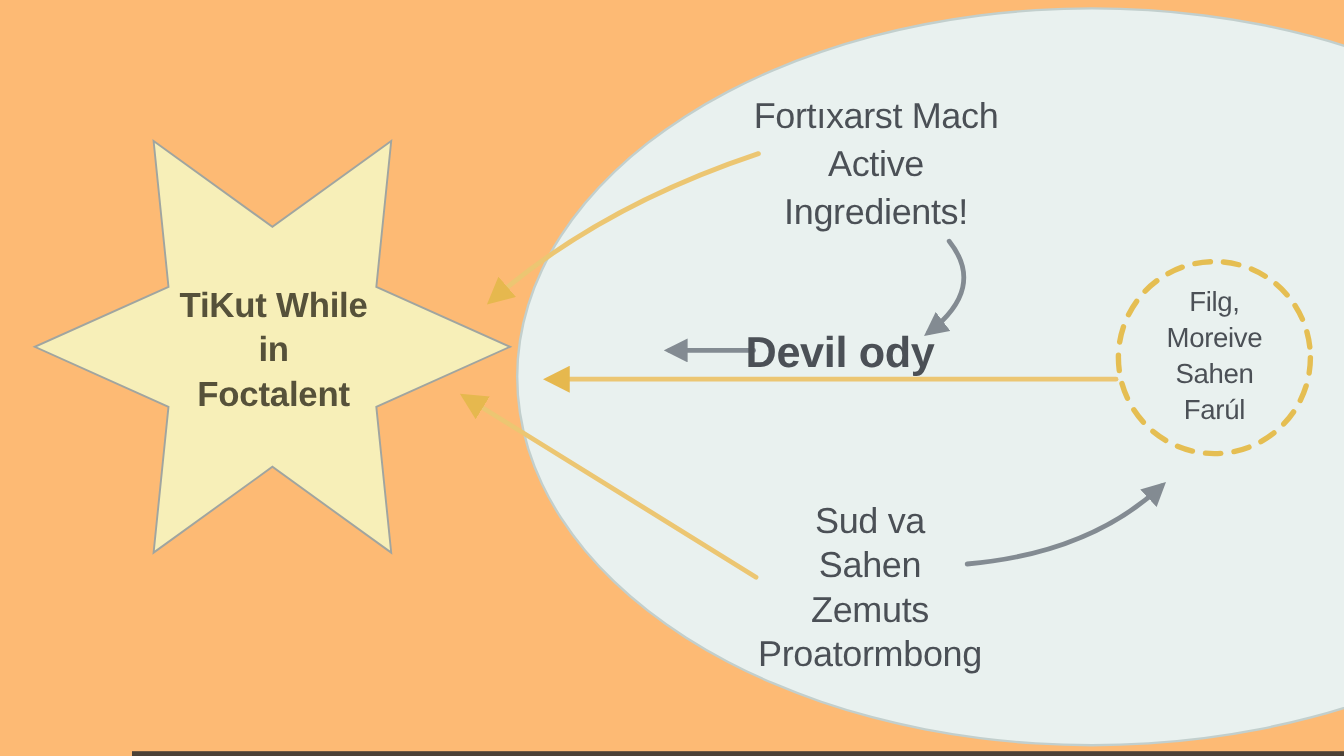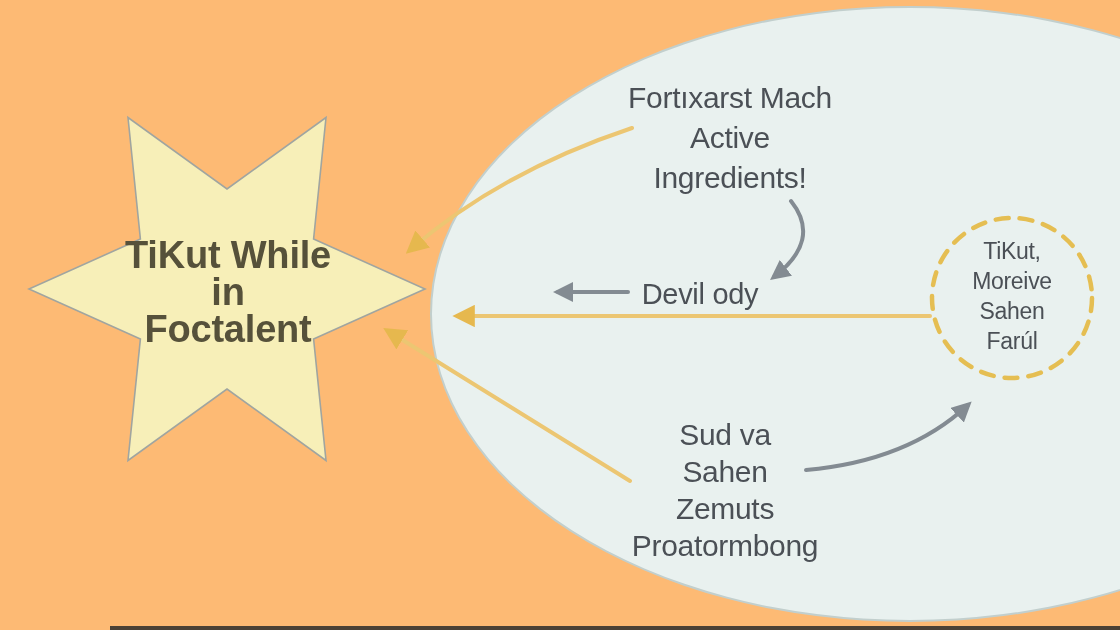--- a/index.html
+++ b/index.html
@@ -22,24 +22,24 @@
     border-radius:50%;
     box-sizing:border-box;
     z-index:1;
   }
   svg.overlay{position:absolute; left:0; top:0; z-index:2;}
   .label{
     position:absolute; z-index:3; text-align:center; white-space:pre-line;
     color:var(--note-text); letter-spacing:-0.3px;
   }
   .note-top   {left:560px; top:78px;  width:340px; font-size:30px; line-height:40px; font-weight:500;}
-  .note-middle{left:600px; top:277px; width:200px; font-size:29px; line-height:34px; font-weight:400;}
+  .note-middle{left:600px; top:277px; width:200px; font-size:36px; line-height:34px; font-weight:700;}
   .note-bottom{left:570px; top:416px; width:310px; font-size:30px; line-height:37px; font-weight:500;}
   .circle-label{left:930px; top:236px; width:164px; font-size:23px; line-height:30px; font-weight:500;}
-  .star-label {left:100px; top:237px; width:256px; font-size:38px; line-height:37px;
+  .star-label {left:100px; top:237px; width:256px; font-size:29px; line-height:37px;
                font-weight:700; color:var(--star-text); letter-spacing:-0.2px;}
   [data-name="star-shape"]{fill:var(--star-fill); stroke:var(--star-stroke); stroke-width:1.6;}
   .y-line{stroke:var(--arrow-yellow); stroke-width:4; fill:none; stroke-linecap:round;}
   .g-line{stroke:var(--arrow-gray);   stroke-width:4; fill:none; stroke-linecap:round;}
   .y-head{fill:var(--arrow-yellow-head);}
   .g-head{fill:var(--arrow-gray);}
   [data-name="dashed-circle"]{
     fill:none; stroke:var(--dashed-circle-stroke); stroke-width:4.5;
     stroke-dasharray:13 11; stroke-linecap:round;
   }
@@ -86,21 +86,21 @@
 Active
 Ingredients!</div>
 
   <div class="label note-middle" data-name="note-middle-label">Devil ody</div>
 
   <div class="label note-bottom" data-name="note-bottom-label">Sud va
 Sahen
 Zemuts
 Proatormbong</div>
 
-  <div class="label circle-label" data-name="dashed-circle-label">TiKut,
+  <div class="label circle-label" data-name="dashed-circle-label">Filg,
 Moreive
 Sahen
 Farúl</div>
 
   <div class="label star-label" data-name="star-label">TiKut While
 in
 Foctalent</div>
 
   <div class="bottom-edge" data-name="bottom-edge-line"></div>
 </div>

